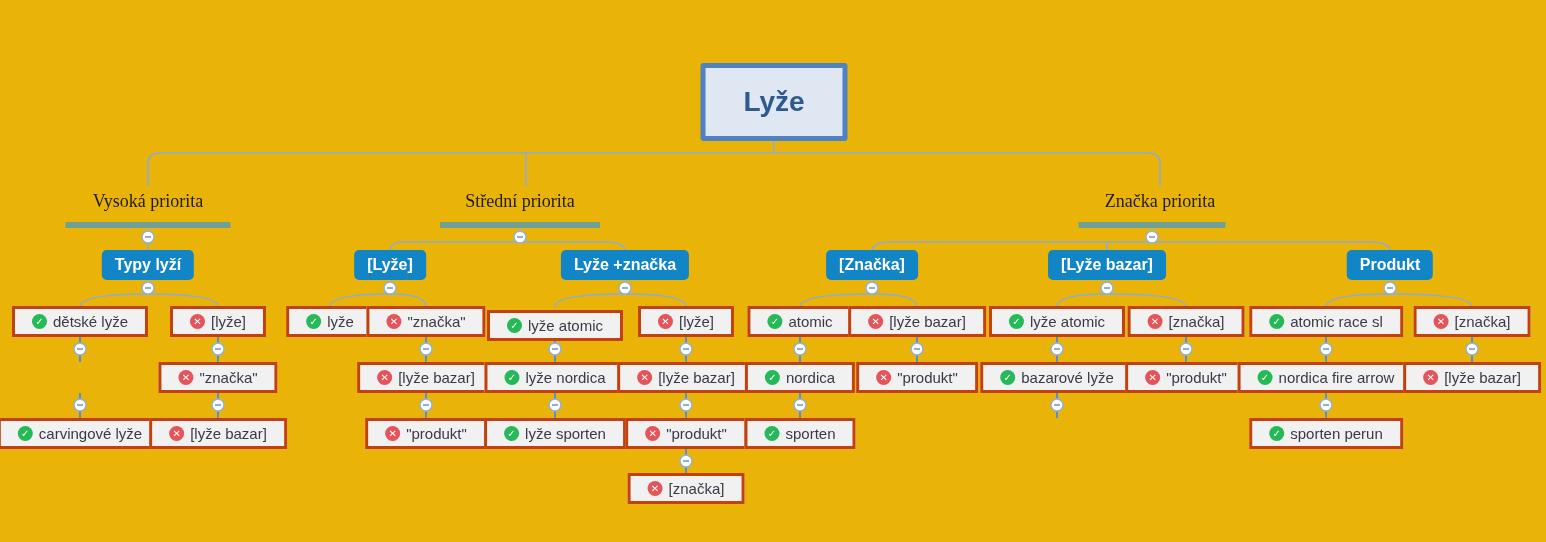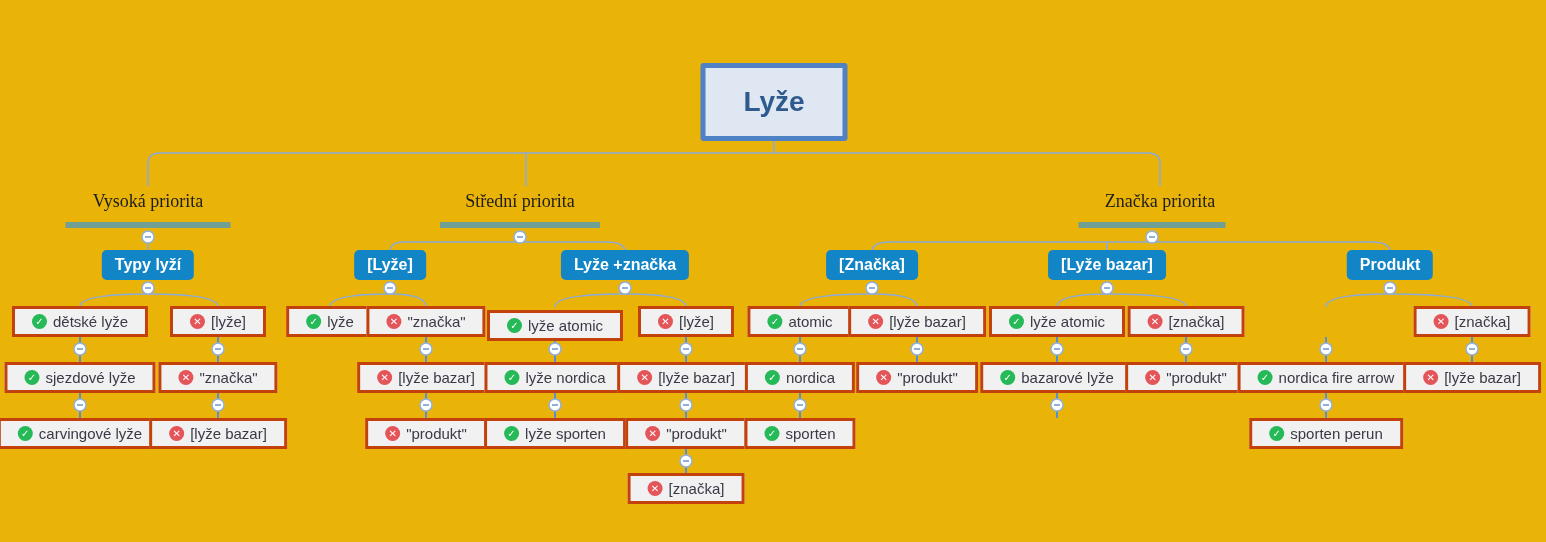--- a/index.html
+++ b/index.html
@@ -111,24 +111,20 @@
   <div class="cat" style="left:390px;top:250px">[Lyže]</div>
   <div class="cat" style="left:625px;top:250px">Lyže +značka</div>
   <div class="cat" style="left:872px;top:250px">[Značka]</div>
   <div class="cat" style="left:1107px;top:250px">[Lyže bazar]</div>
   <div class="cat" style="left:1390px;top:250px">Produkt</div>
 
   <div class="kw" style="left:80px;top:306px">
       <span class="ic ic-ok"></span>
       <span class="lbl">dětské lyže</span>
     </div>
-  <div class="kw" style="left:80px;top:362px">
-      <span class="ic ic-ok"></span>
-      <span class="lbl">sjezdové lyže</span>
-    </div>
   <div class="kw" style="left:80px;top:418px">
       <span class="ic ic-ok"></span>
       <span class="lbl">carvingové lyže</span>
     </div>
   <div class="kw" style="left:218px;top:306px">
       <span class="ic ic-bad"></span>
       <span class="lbl">[lyže]</span>
     </div>
   <div class="kw" style="left:218px;top:362px">
       <span class="ic ic-bad"></span>
@@ -216,20 +212,24 @@
     </div>
   <div class="kw" style="left:1186px;top:306px">
       <span class="ic ic-bad"></span>
       <span class="lbl">[značka]</span>
     </div>
   <div class="kw" style="left:1186px;top:362px">
       <span class="ic ic-bad"></span>
       <span class="lbl">"produkt"</span>
     </div>
 
+  <div class="kw" style="left:1326px;top:306px">
+      <span class="ic ic-ok"></span>
+      <span class="lbl">atomic race sl</span>
+    </div>
   <div class="kw" style="left:1326px;top:418px">
       <span class="ic ic-ok"></span>
       <span class="lbl">sporten perun</span>
     </div>
   <div class="kw" style="left:1326px;top:362px">
       <span class="ic ic-ok"></span>
       <span class="lbl">nordica fire arrow</span>
     </div>
   <div class="kw" style="left:1472px;top:306px">
       <span class="ic ic-bad"></span>

